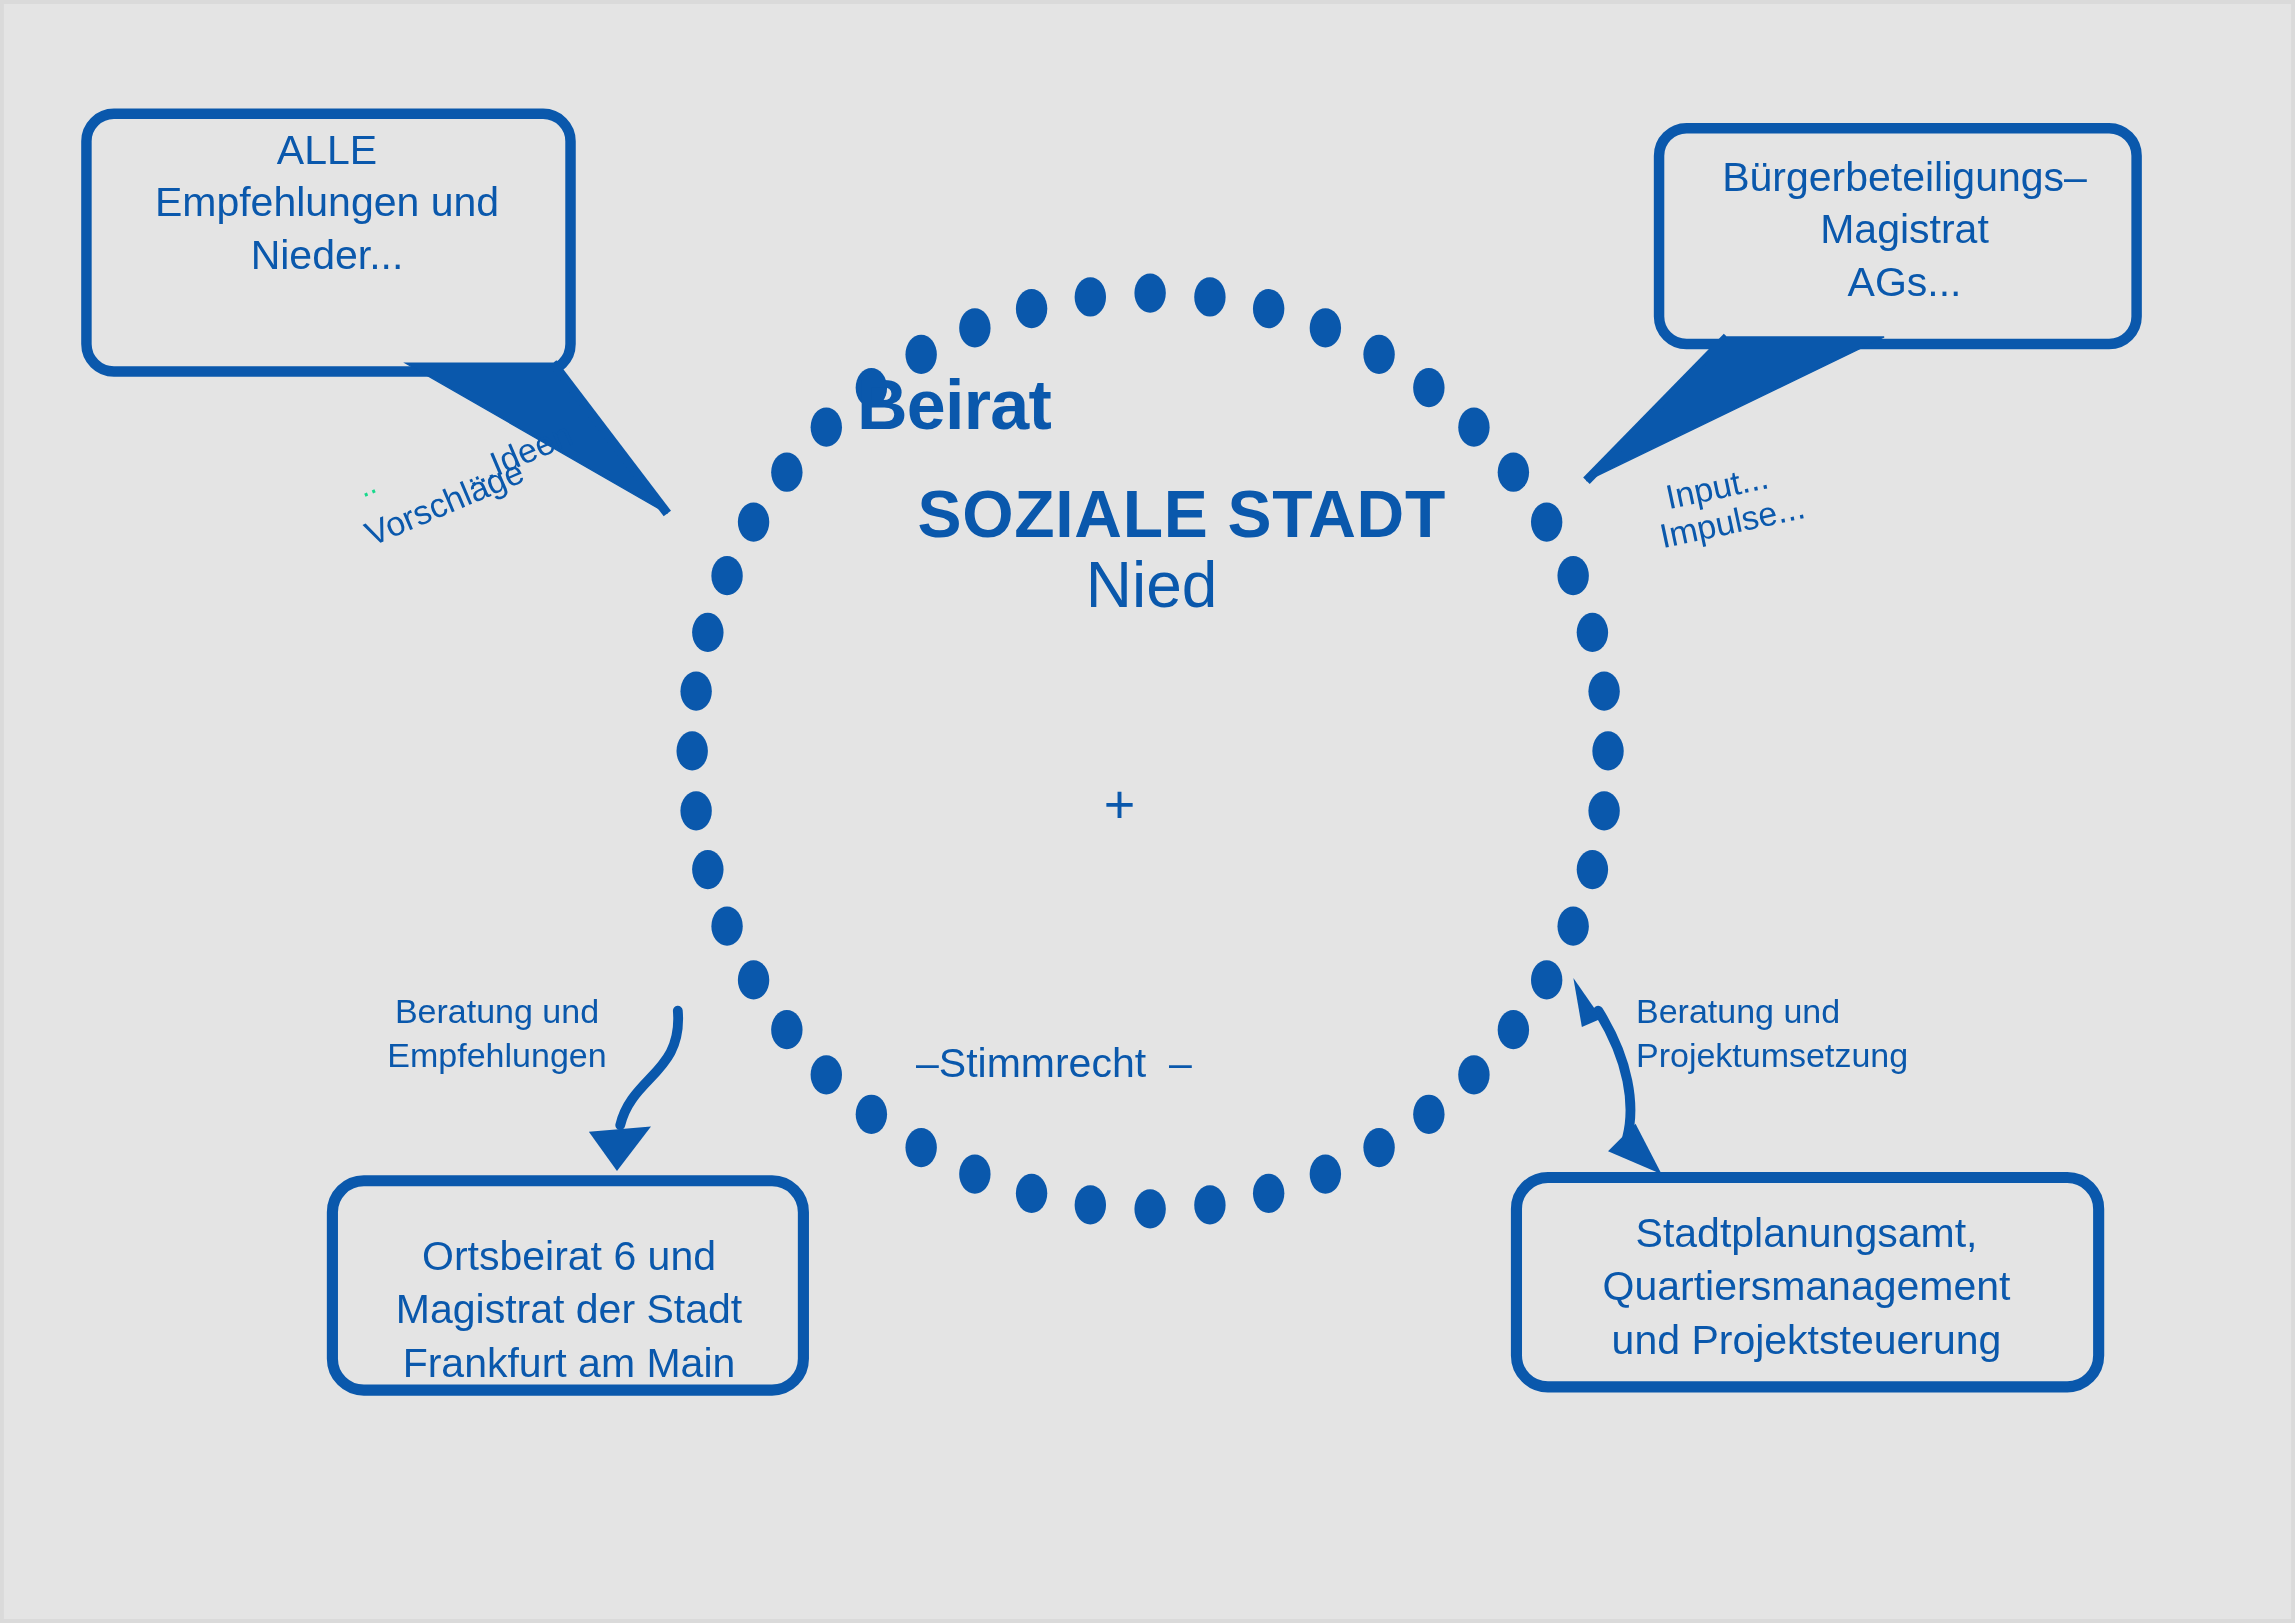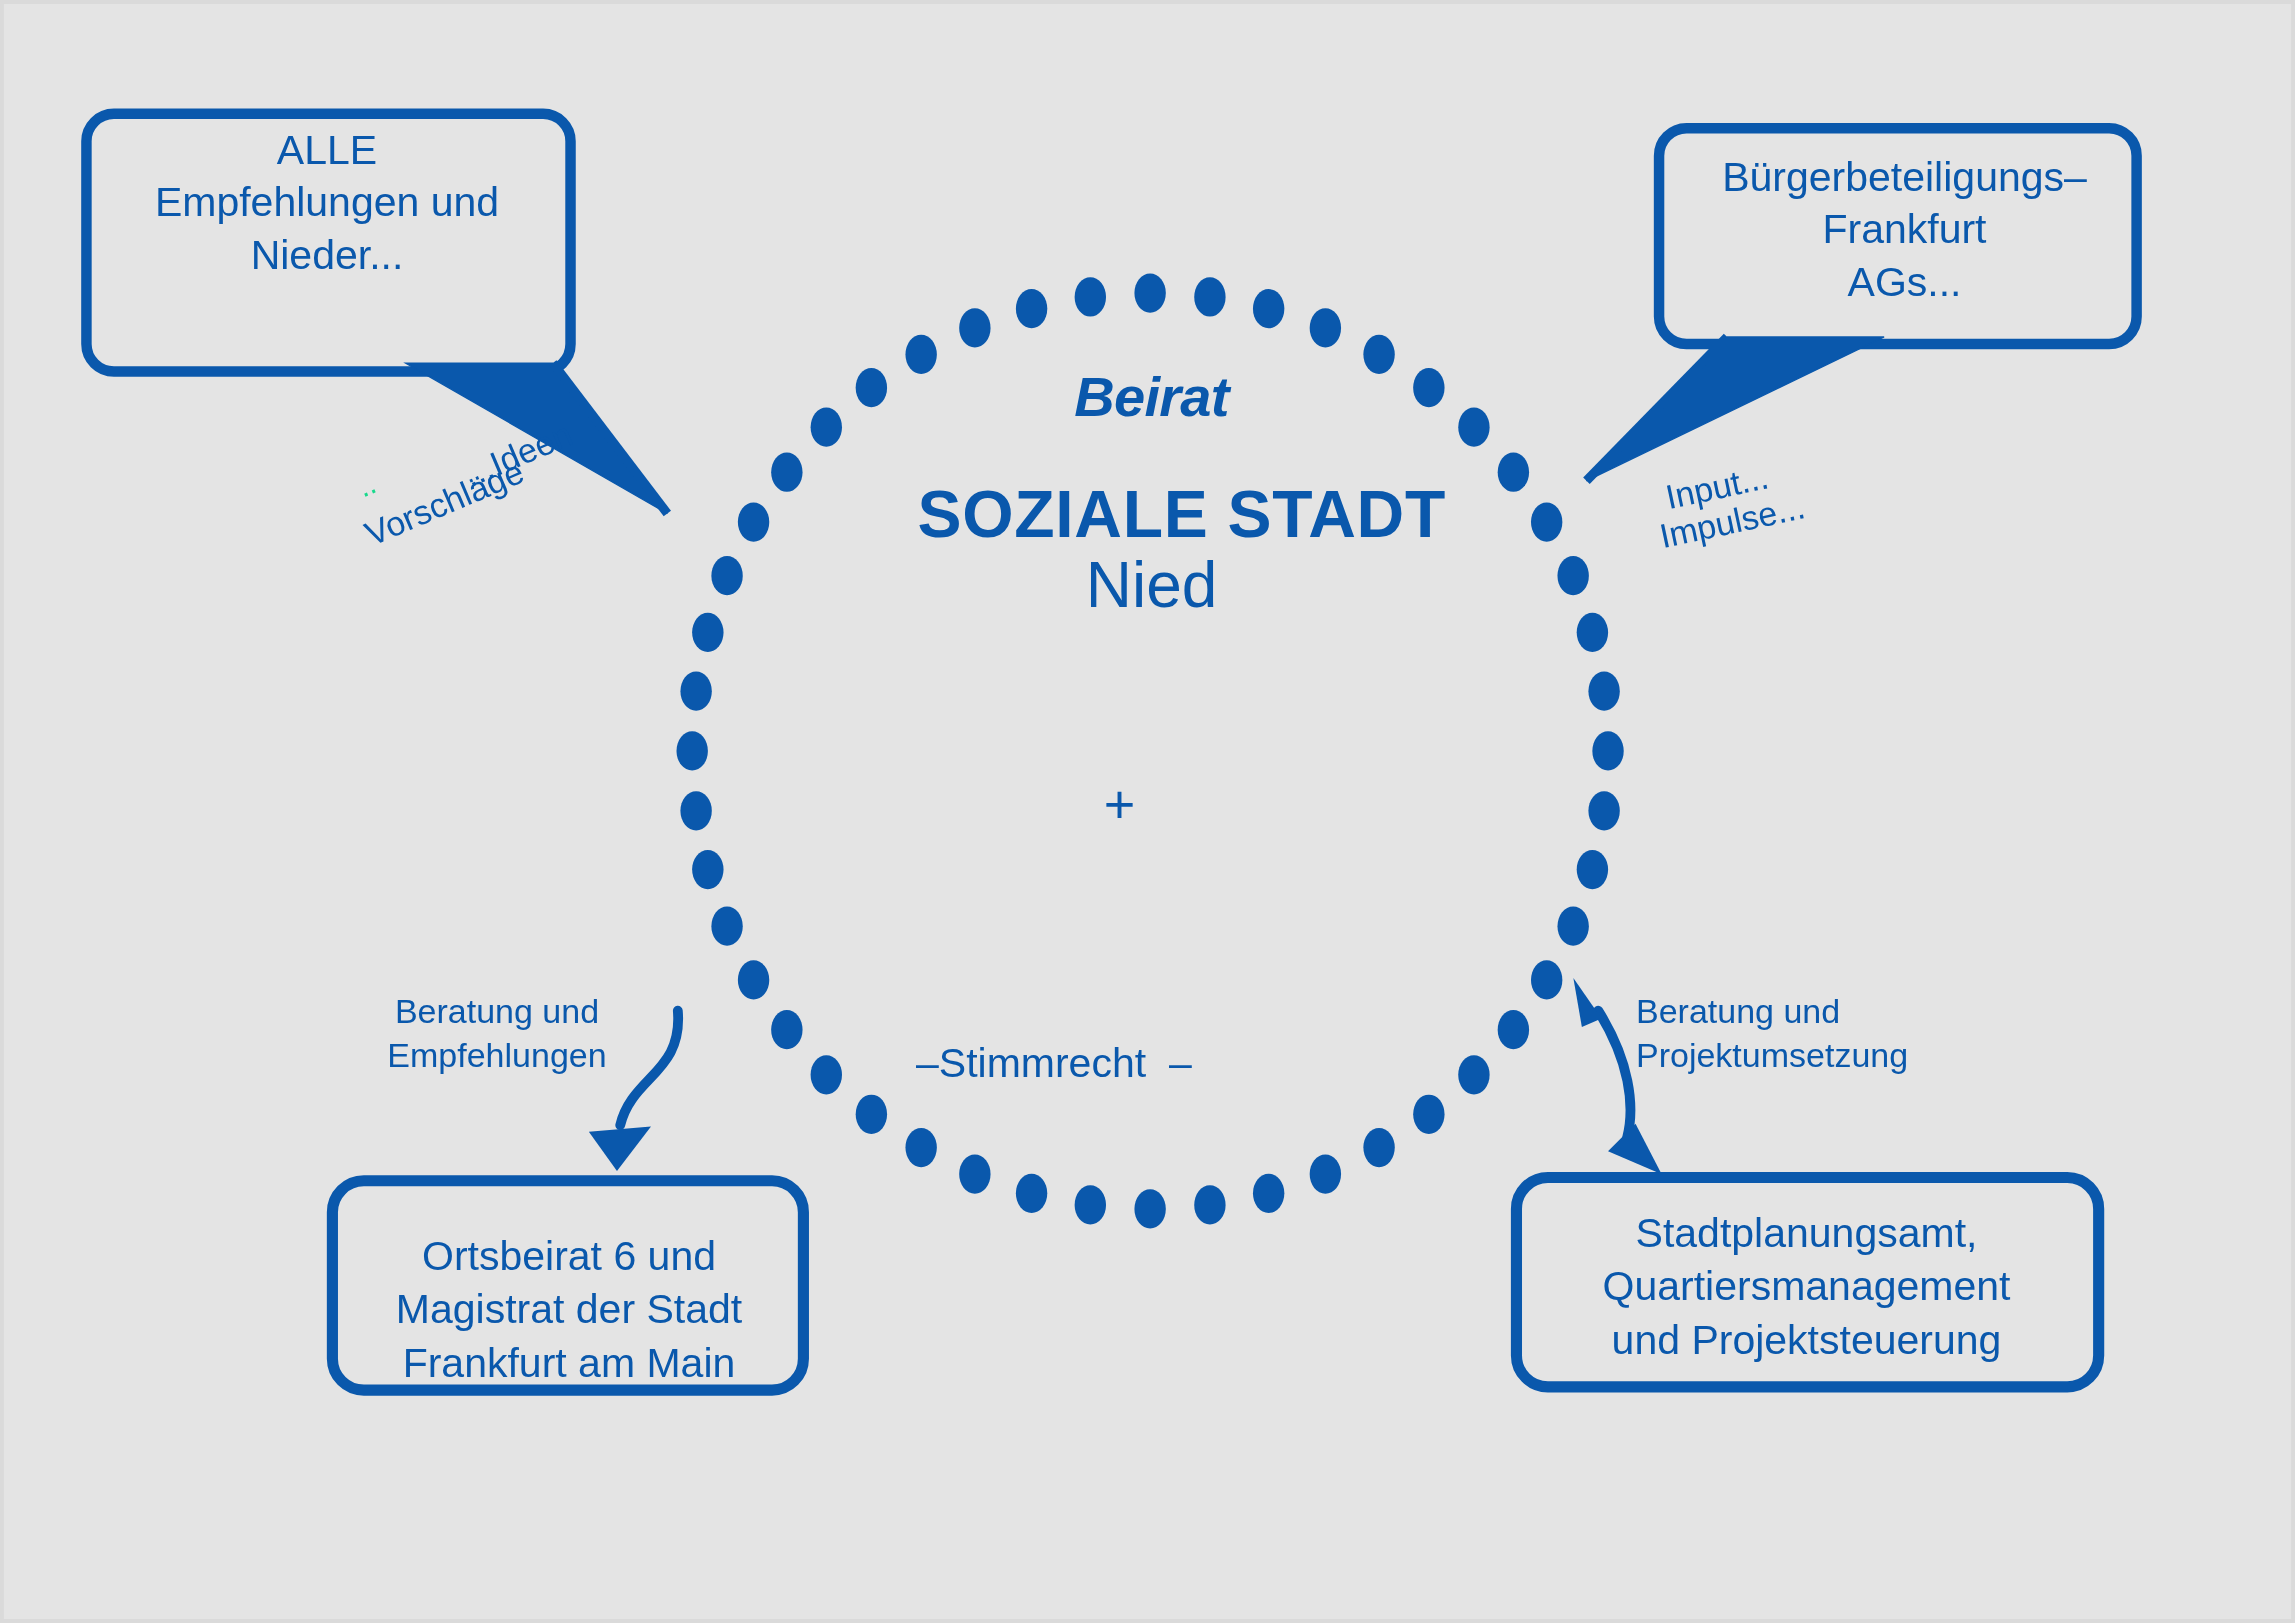--- a/index.html
+++ b/index.html
@@ -40,25 +40,23 @@
     text-align: center;
     font-size: 41px;
     line-height: 1.28;
   }
   #bubble-left-text  { left: 98px; top: 124px;  width: 458px; }
   #bubble-right-text { left: 1682px; top: 151px; width: 445px; }
 
   
   #center-title {
     left: 857px; top: 363px; width: 589px;
-    text-align: center;
-    font-size: 56px;
+    font-size: 70px;
     font-weight: bold;
     letter-spacing: -0.7px;
-    font-style: italic;
   }
   #center-sub1 {
     left: 857px; top: 474px; width: 589px;
     text-align: right;
     font-size: 66px;
     letter-spacing: 0.7px;
     font-weight: bold;
   }
   #center-sub2 {
     left: 857px; top: 546px; width: 589px;
@@ -218,21 +216,21 @@
       <path d="M 2540 1795 L 2458 1760 L 2500 1718 Z" fill="#0a58ac"></path>
     </g>
 
   </svg>
 
   <div class="txt bubble-text" id="bubble-left-text">ALLE
 Empfehlungen und
 Nieder...</div>
 
   <div class="txt bubble-text" id="bubble-right-text">Bürgerbeteiligungs–
-Frankfurt
+Magistrat
 AGs...</div>
 
   <div class="txt" id="center-title">Beirat</div>
   <div class="txt" id="center-sub1">SOZIALE STADT</div>
   <div class="txt" id="center-sub2">Nied</div>
 
   <div class="txt" id="plus-sign">+</div>
 
   <div class="txt" id="stimmrecht">–Stimmrecht  –</div>
 

